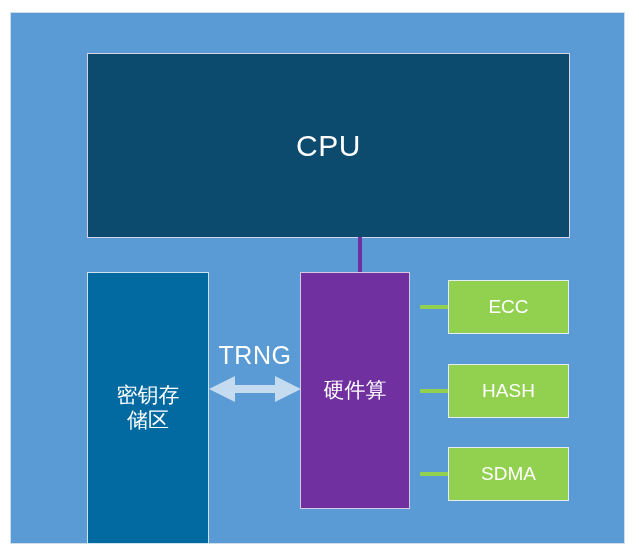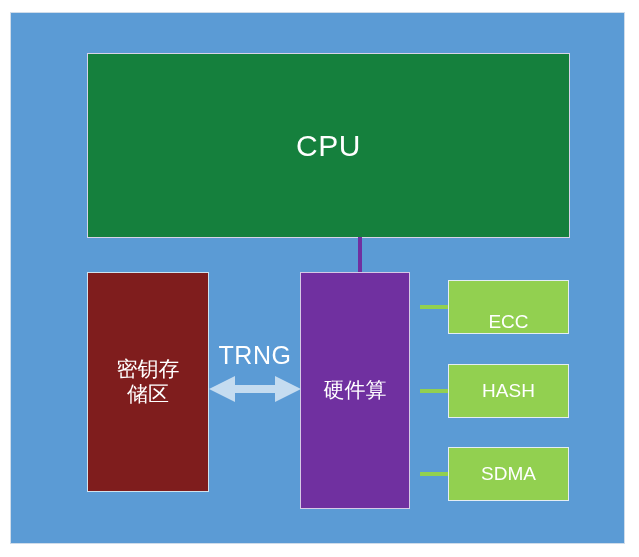--- a/index.html
+++ b/index.html
@@ -40,33 +40,33 @@
     line-height: 1.18;
     user-select: none;
   }
 
   
   #cpu-block {
     left: 76px;
     top: 40px;
     width: 483px;
     height: 185px;
-    background: #15803d;
+    background: #0c4a6e;
     border: 1px solid #d9d3e8;
     font-size: 30px;
     letter-spacing: 0.5px;
   }
 
   
   #keystore-block {
     left: 76px;
     top: 259px;
     width: 122px;
-    height: 220px;
-    background: #7f1d1d;
+    height: 272px;
+    background: #0369a1;
     border: 1px solid #cfe3ef;
     font-size: 21px;
   }
 
   
   #engine-block {
     left: 289px;
     top: 259px;
     width: 110px;
     height: 237px;
@@ -76,21 +76,21 @@
   }
 
   .leaf-block {
     width: 121px;
     height: 54px;
     background: #92d050;
     border: 1px solid #e4edf5;
     font-size: 19px;
     left: 437px;
   }
-  #ecc-block  { top: 267px; align-items: flex-end; }
+  #ecc-block  { top: 267px; }
   #hash-block { top: 351px; }
   #trng-block { top: 434px; }
 
   
   #cpu-engine-connector {
     position: absolute;
     left: 347px;
     top: 224px;
     width: 4px;
     height: 36px;

